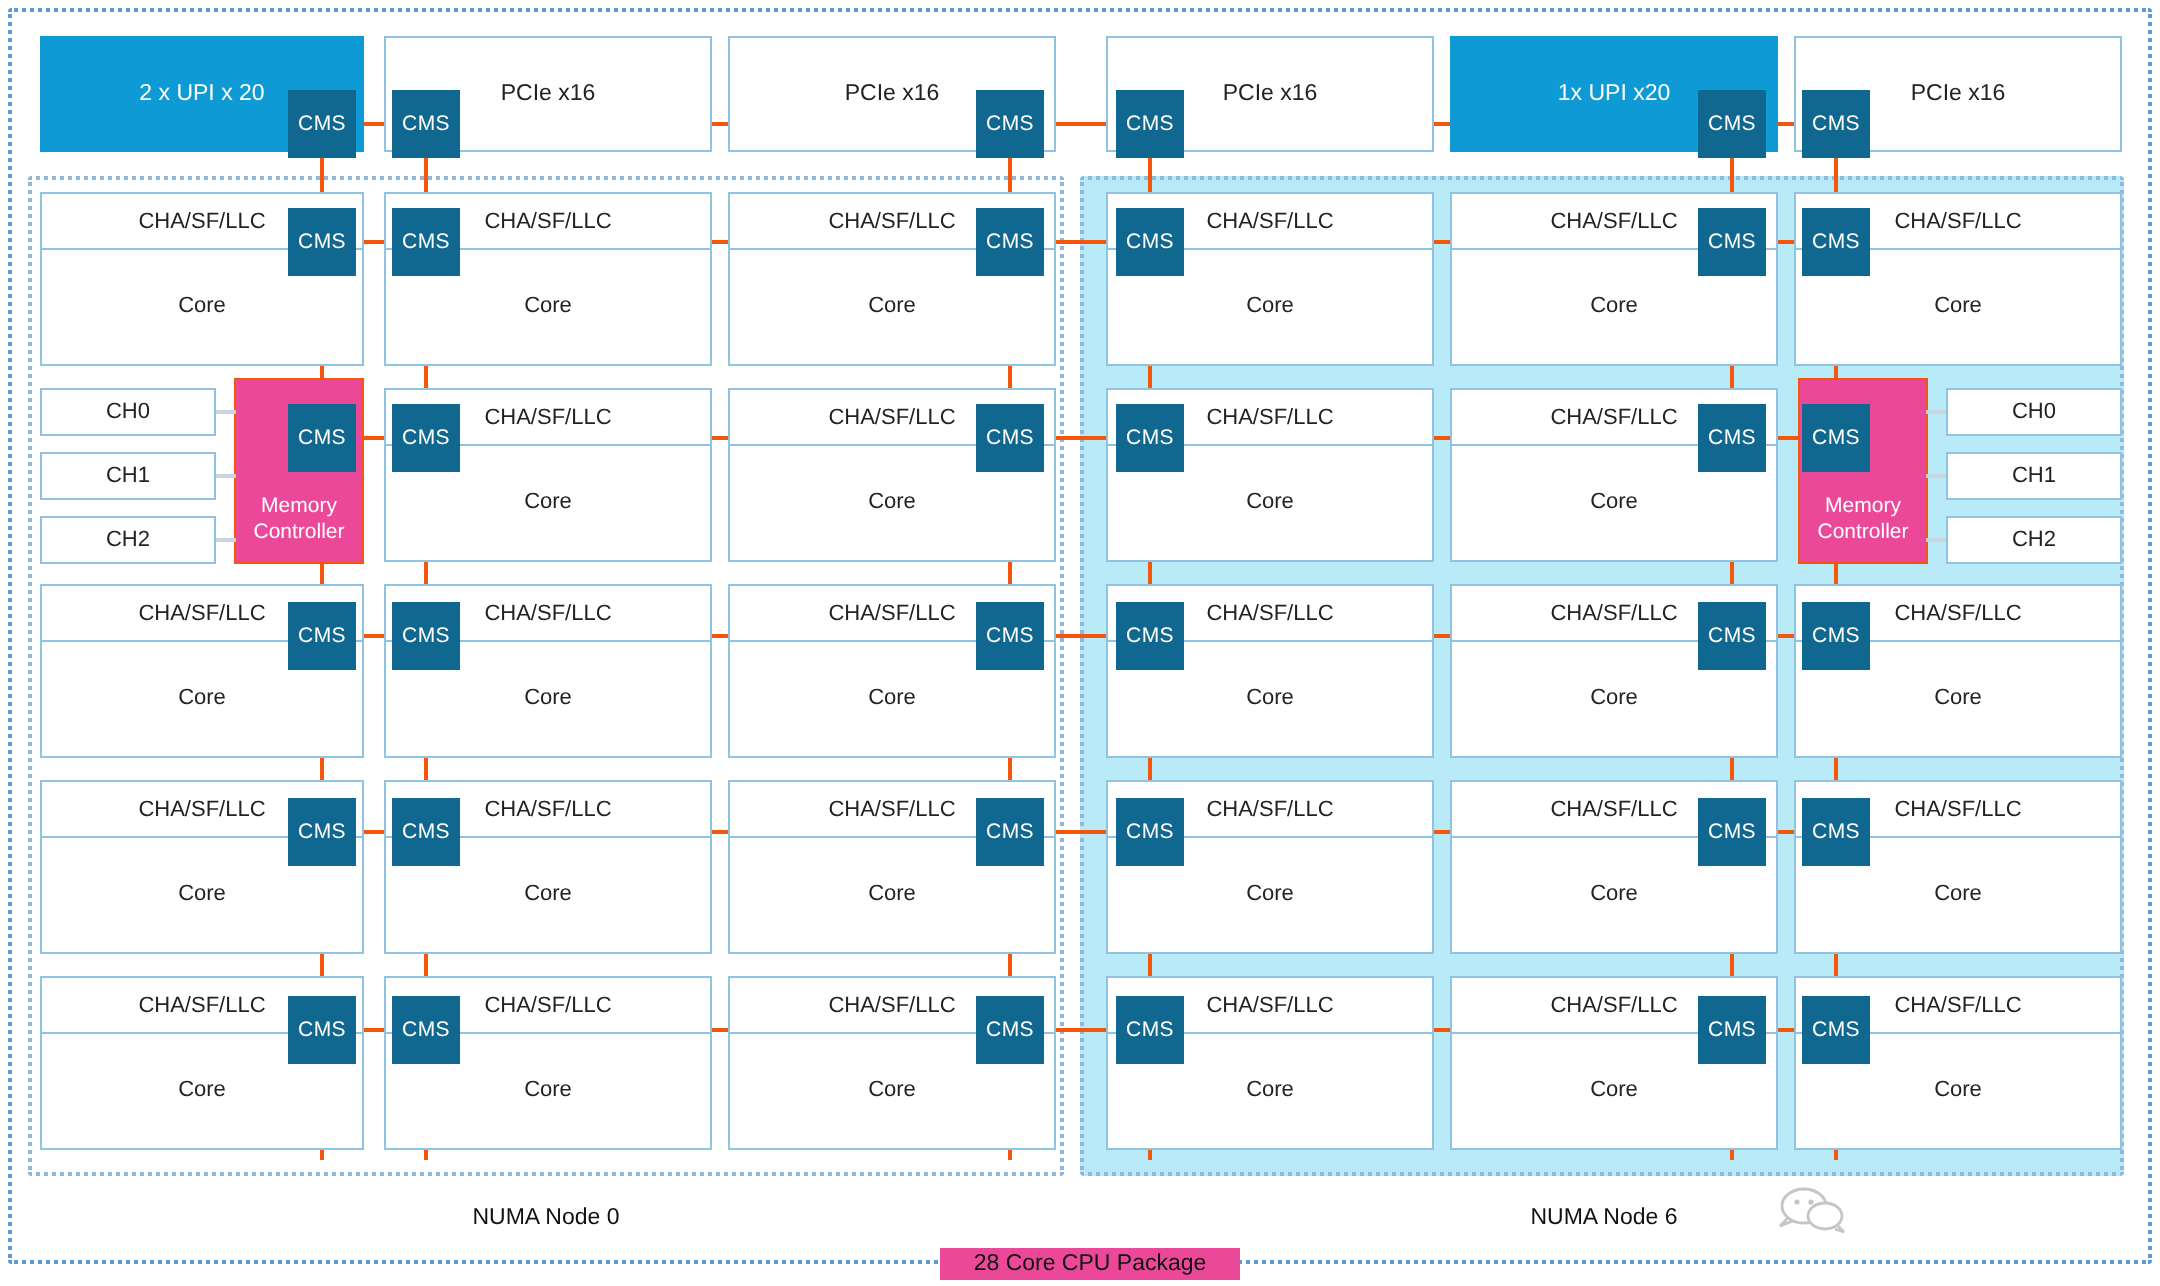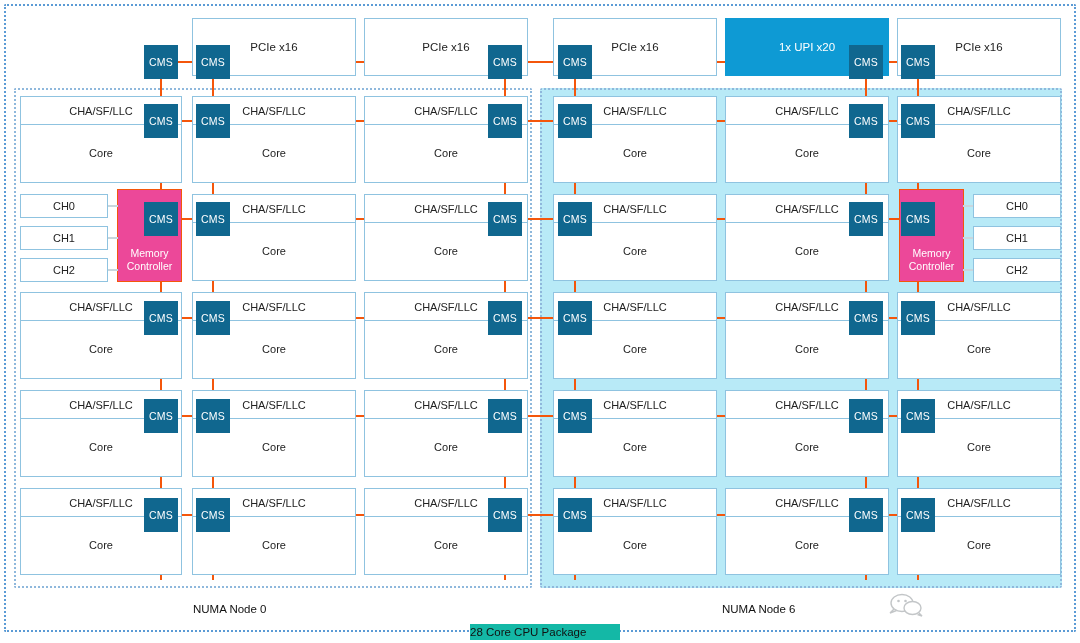--- a/index.html
+++ b/index.html
@@ -7,27 +7,27 @@
 
   #stage{position:relative;width:1080px;height:643px;background:#fff;overflow:hidden;}
 
   
   .abs{position:absolute;box-sizing:border-box;}
 
   
   .pkg{left:4px;top:4px;width:1072px;height:628px;
        border:2px dotted #5B9BD5;border-radius:2px;background:transparent;}
   .pkg-label{left:470px;top:624px;width:150px;height:16px;
-       font-size:11.5px;color:#111;background:#14b8a6;line-height:16px;}
+       text-align:center;font-size:11.5px;color:#111;background:#ec4899;line-height:16px;}
 
   
   .numa-frame{border:2px dotted #8FB8DC;border-radius:2px;}
   .numa0-frame{left:14px;top:88px;width:518px;height:500px;background:transparent;}
   .numa1-frame{left:540px;top:88px;width:522px;height:500px;background:#B8EAF7;}
-  .numa-label{height:16px;font-size:11.5px;color:#111;line-height:16px;}
+  .numa-label{height:16px;text-align:center;font-size:11.5px;color:#111;line-height:16px;}
   .numa0-label{left:193px;top:601px;width:160px;}
   .numa1-label{left:722px;top:601px;width:160px;}
 
   
   .tile{border:1.4px solid #8FC3E0;background:#ffffff;}
   .tile .cha{position:absolute;left:0;top:0;right:0;height:27px;
        border-bottom:1.4px solid #8FC3E0;
        font-size:11px;color:#222;display:flex;align-items:center;justify-content:center;}
   .tile .core{position:absolute;left:0;top:27px;right:0;bottom:0;
        font-size:11px;color:#222;display:flex;align-items:center;justify-content:center;}
@@ -81,20 +81,23 @@
   <div class="abs wire-v" style="left:865px;top:60px;height:520px;"></div>
   <div class="abs wire-v" style="left:917px;top:60px;height:520px;"></div>
 
   <div class="abs wire-h" style="left:160px;top:61px;width:800px;"></div>
   <div class="abs wire-h" style="left:160px;top:120px;width:800px;"></div>
   <div class="abs wire-h" style="left:160px;top:218px;width:800px;"></div>
   <div class="abs wire-h" style="left:160px;top:317px;width:800px;"></div>
   <div class="abs wire-h" style="left:160px;top:415px;width:800px;"></div>
   <div class="abs wire-h" style="left:160px;top:514px;width:800px;"></div>
 
+  <div class="abs io upi" style="left:20px;top:18px;width:162px;height:58px;">
+    <span>2 x UPI x 20</span>
+  </div>
   <div class="abs io" style="left:192px;top:18px;width:164px;height:58px;">
     <span>PCIe x16</span>
   </div>
   <div class="abs io" style="left:364px;top:18px;width:164px;height:58px;">
     <span>PCIe x16</span>
   </div>
   <div class="abs io" style="left:553px;top:18px;width:164px;height:58px;">
     <span>PCIe x16</span>
   </div>
   <div class="abs io upi" style="left:725px;top:18px;width:164px;height:58px;">

